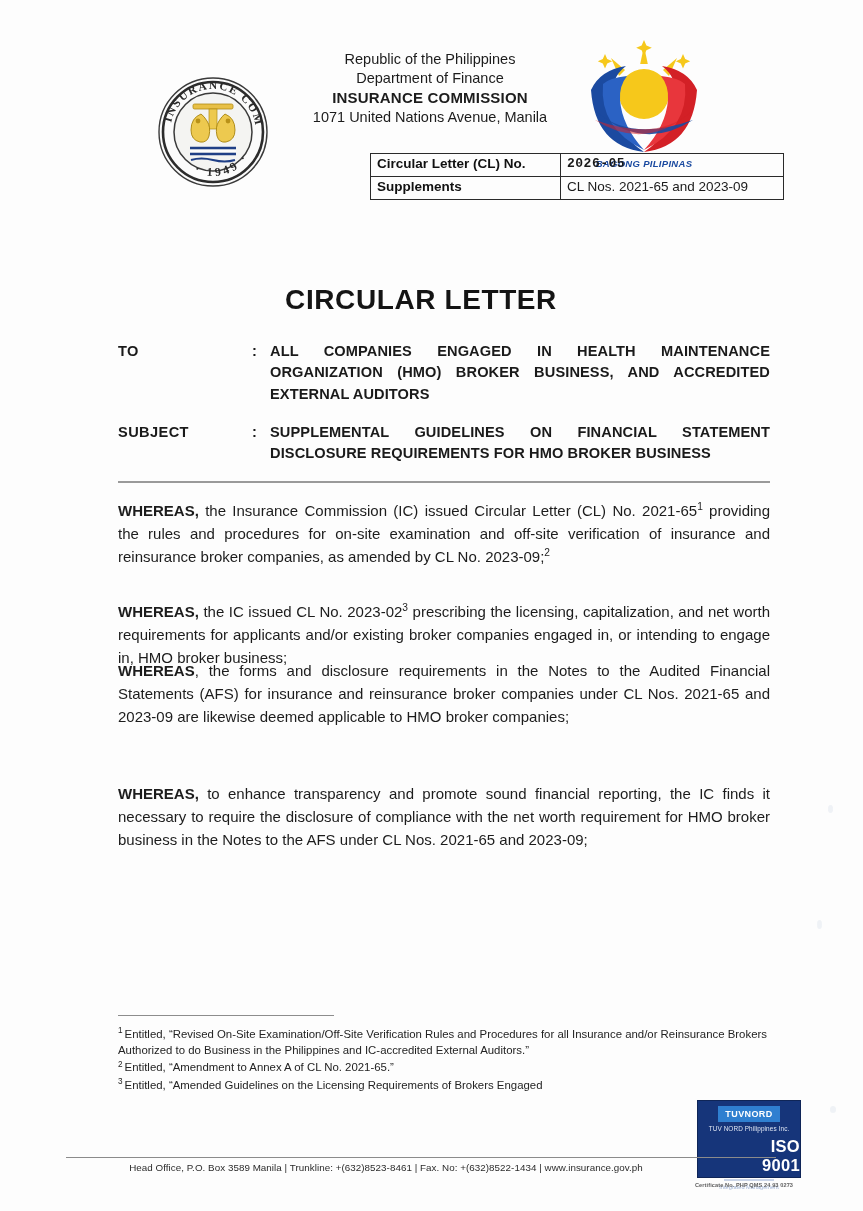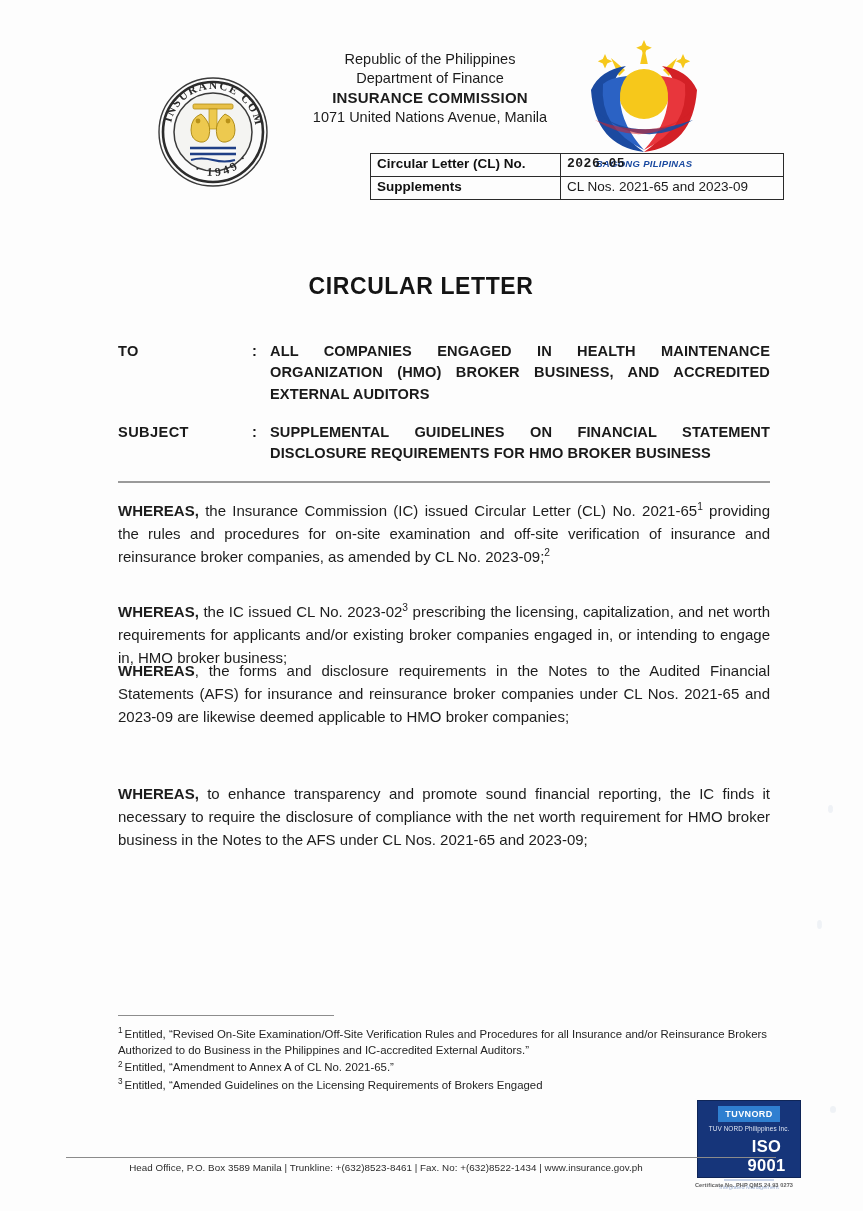--- a/index.html
+++ b/index.html
@@ -86,23 +86,23 @@
     font-family: "Liberation Mono", "DejaVu Sans Mono", monospace;
     font-weight: bold;
     font-size: 13px;
     letter-spacing: 0.5px;
     color: #2b2b32;
   }
 
   
   .doc-title {
     position: absolute;
-    left: 0; top: 273px; width: 842px;
-    text-align: center;
-    font-size: 23px;
+    left: 0; top: 284px; width: 842px;
+    text-align: center;
+    font-size: 28px;
     font-weight: bold;
     letter-spacing: 0.6px;
     color: #141414;
   }
 
   
   .field-row {
     position: absolute;
     left: 118px;
     width: 652px;
@@ -198,21 +198,21 @@
     line-height: 16px;
   }
   .iso-sub {
     text-align: center;
     color: #dfe6f3;
     font-size: 6.4px;
     margin-top: 3px;
     letter-spacing: 0.1px;
   }
   .iso-main {
-    text-align: center;
+    text-align: right;
     color: #ffffff;
     font-size: 16.5px;
     font-weight: bold;
     letter-spacing: 0.3px;
     margin-top: 5px;
     margin-left: 35px;
   }
   .iso-line {
     width: 50px; height: 2px;
     background: #c9d4e8;

